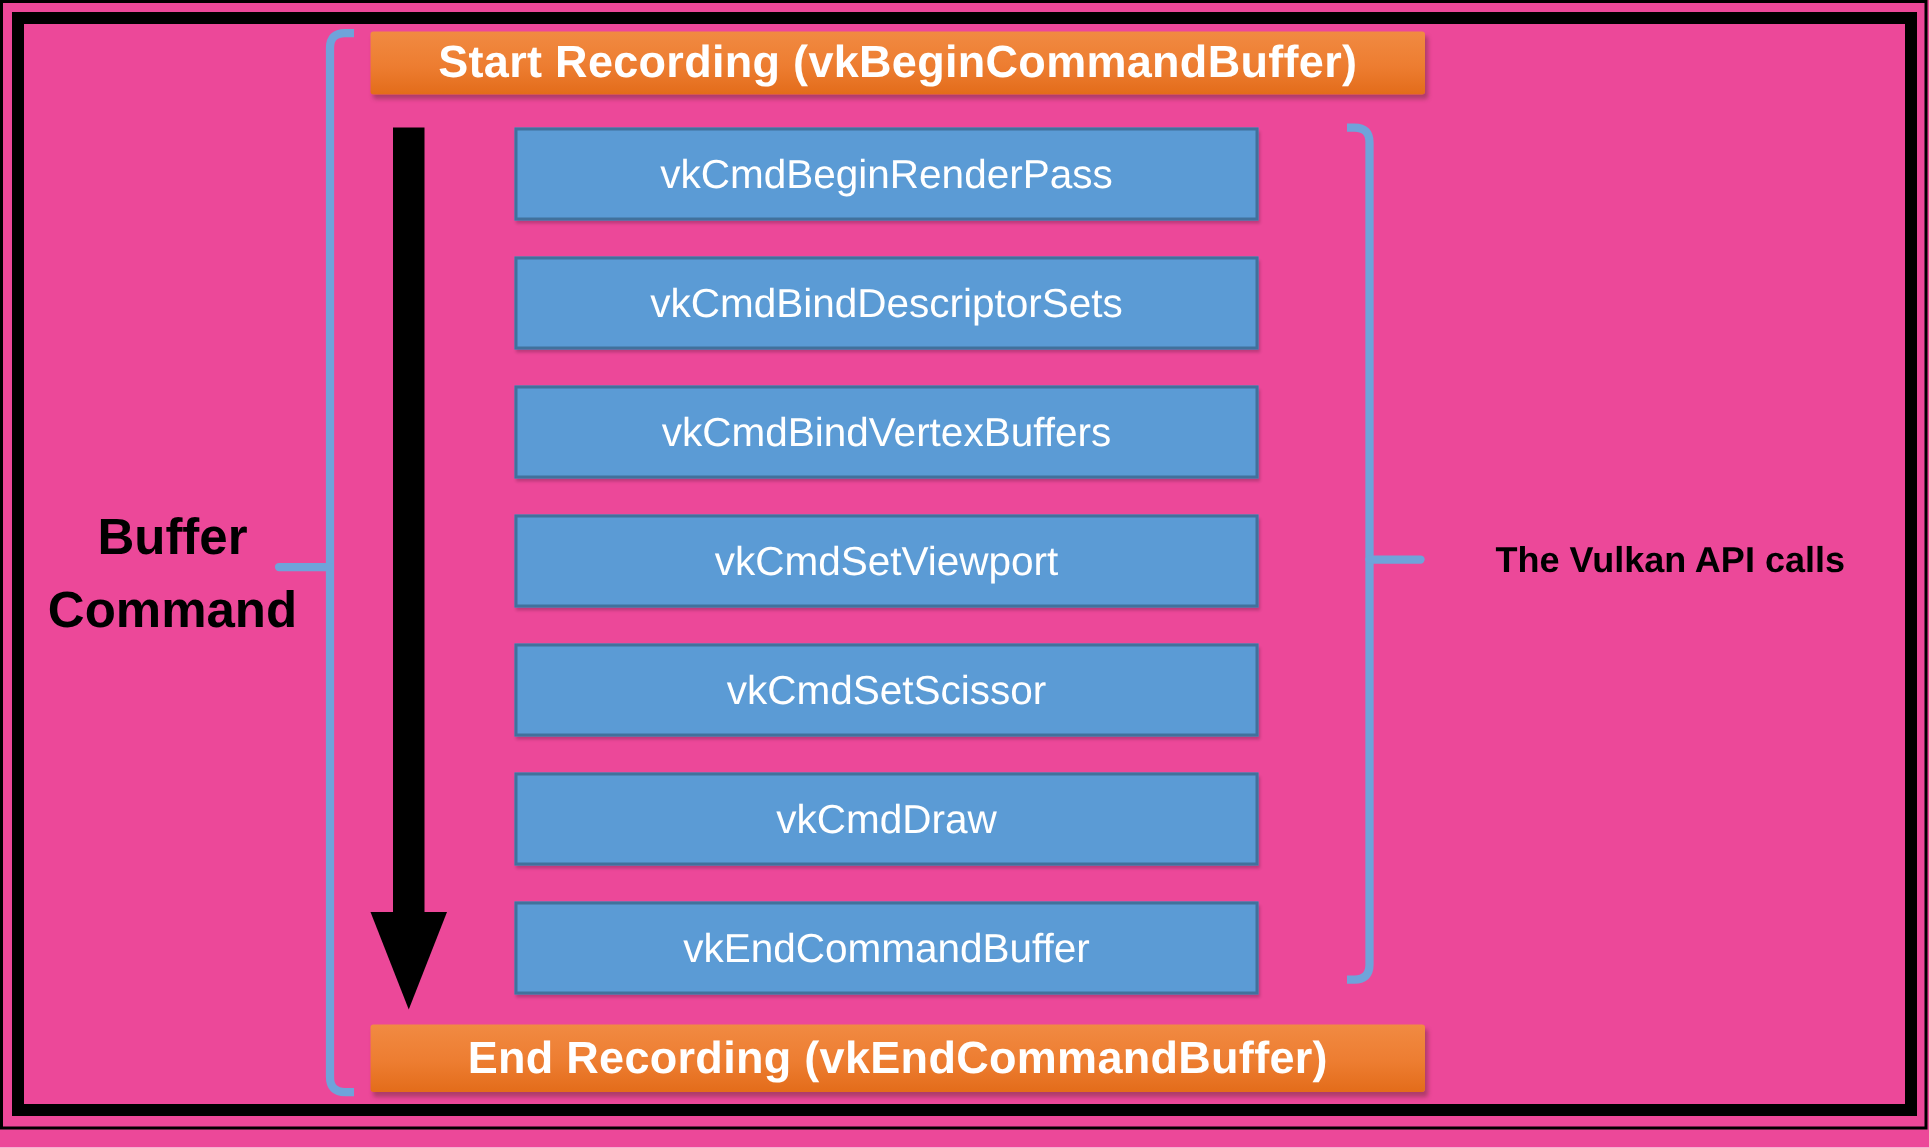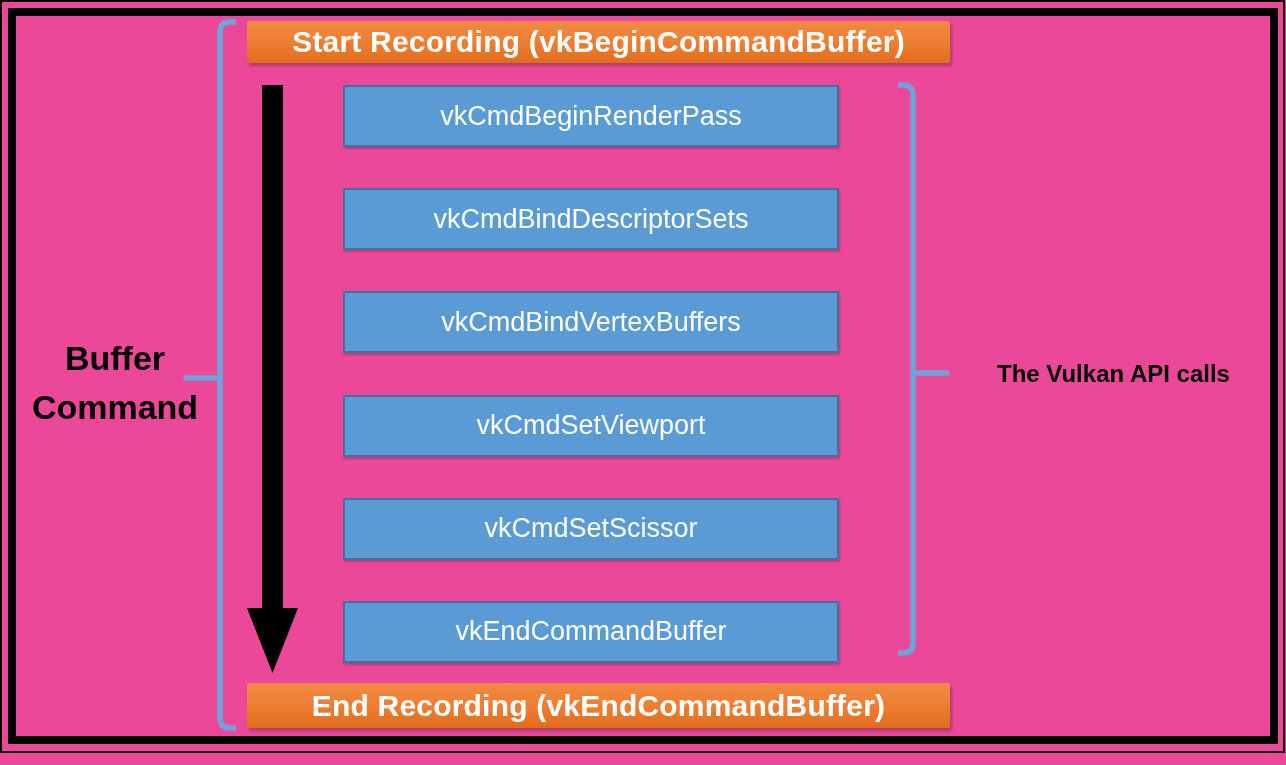--- a/index.html
+++ b/index.html
@@ -121,20 +121,21 @@
     <rect x="25" y="5" width="21" height="523" fill="#000000"></rect>
     <polygon points="10,528 61,528 35.5,593" fill="#000000"></polygon>
   </svg>
 
   <div class="command-stack">
       <div class="cmd-box">vkCmdBeginRenderPass</div>
       <div class="cmd-box">vkCmdBindDescriptorSets</div>
       <div class="cmd-box">vkCmdBindVertexBuffers</div>
       <div class="cmd-box">vkCmdSetViewport</div>
       <div class="cmd-box">vkCmdSetScissor</div>
+      <div class="cmd-box">vkCmdDraw</div>
       <div class="cmd-box">vkEndCommandBuffer</div>
     </div>
 
   <svg class="overlay-svg" style="left:888px; top:76px;" width="66" height="586" viewBox="0 0 66 586">
     <path d="M10,9 L15,9 Q25,9 25,19 L25,567 Q25,577 15,577 L10,577" fill="none" stroke="#6FA3DA" stroke-width="5.5" stroke-linejoin="round"></path>
     <path d="M25,297 L59,297" fill="none" stroke="#6FA3DA" stroke-width="5.5" stroke-linecap="round"></path>
   </svg>
 
   <div class="right-label">The Vulkan API calls</div>
 

